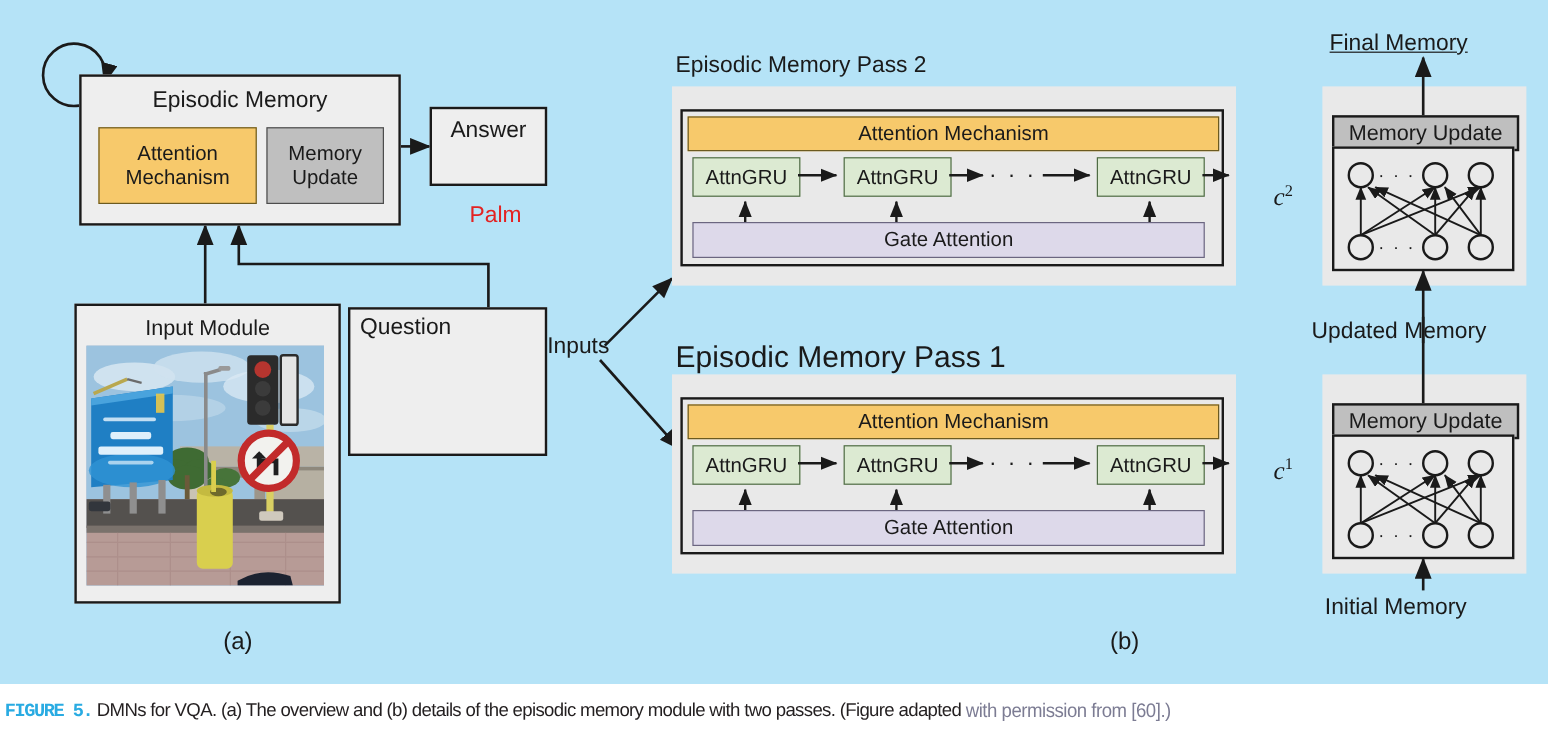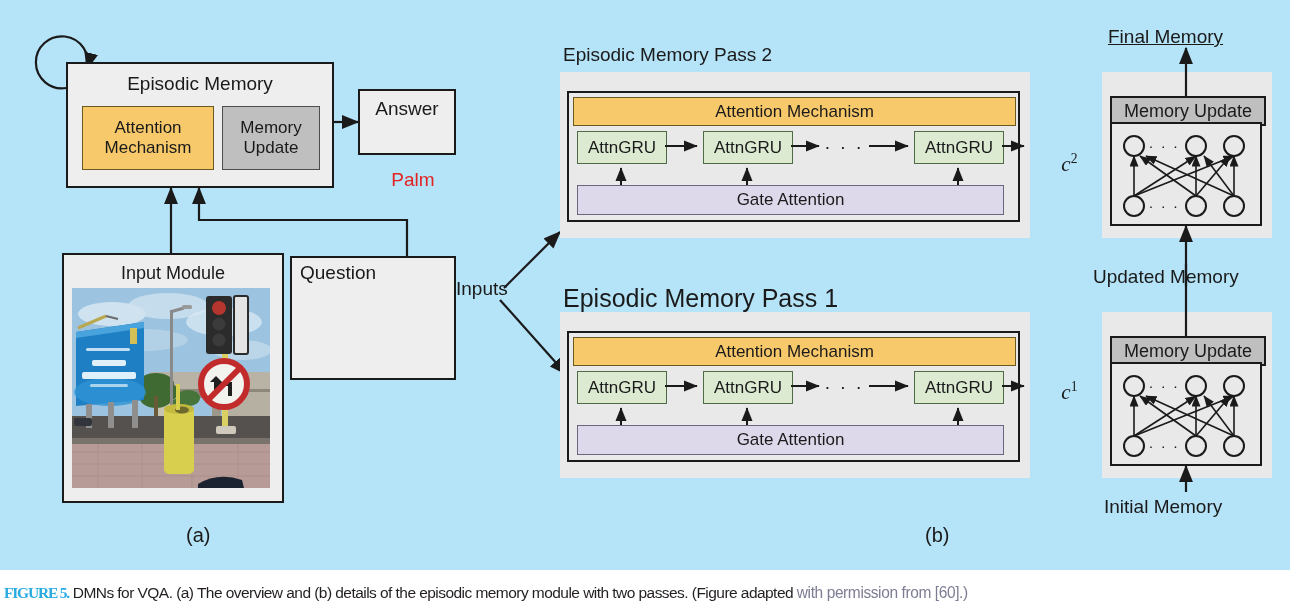--- a/index.html
+++ b/index.html
@@ -39,21 +39,21 @@
     background:#ffffff;
   }
   .capline{
     position:absolute;left:4px;top:14px;width:1282px;
     font-size:15.5px;color:#231f20;white-space:nowrap;
     font-family:"Liberation Sans", sans-serif;
     letter-spacing:-0.55px;
   }
   .figtag{
     color:#29abe2;font-weight:bold;letter-spacing:-1.2px;
-    font-family:Liberation Serif, serif;
+    font-family:Liberation Mono, monospace;
   }
   .glitch{
     display:inline-block;color:#4a4a6a;opacity:.72;
     transform:scaleY(1.06);filter:blur(.3px);letter-spacing:-0.4px;
   }
   .mathc{
     font-family:"Liberation Serif", serif;font-style:italic;
   }
   .sup{font-size:.65em;vertical-align:super;font-style:normal;}
 </style>

